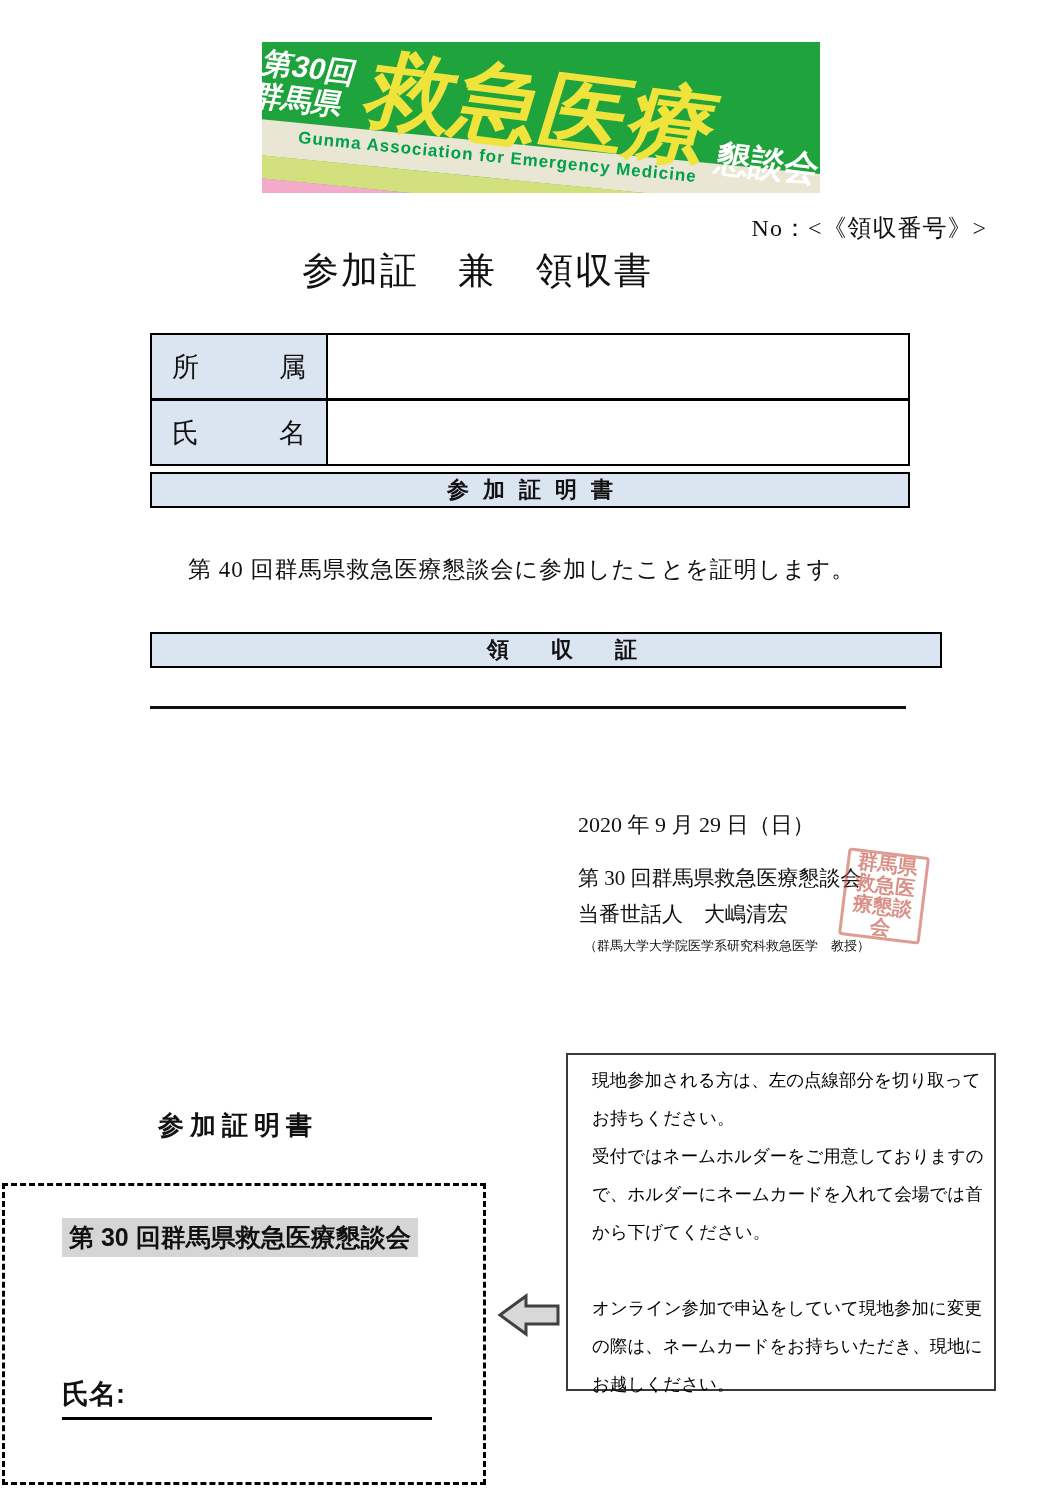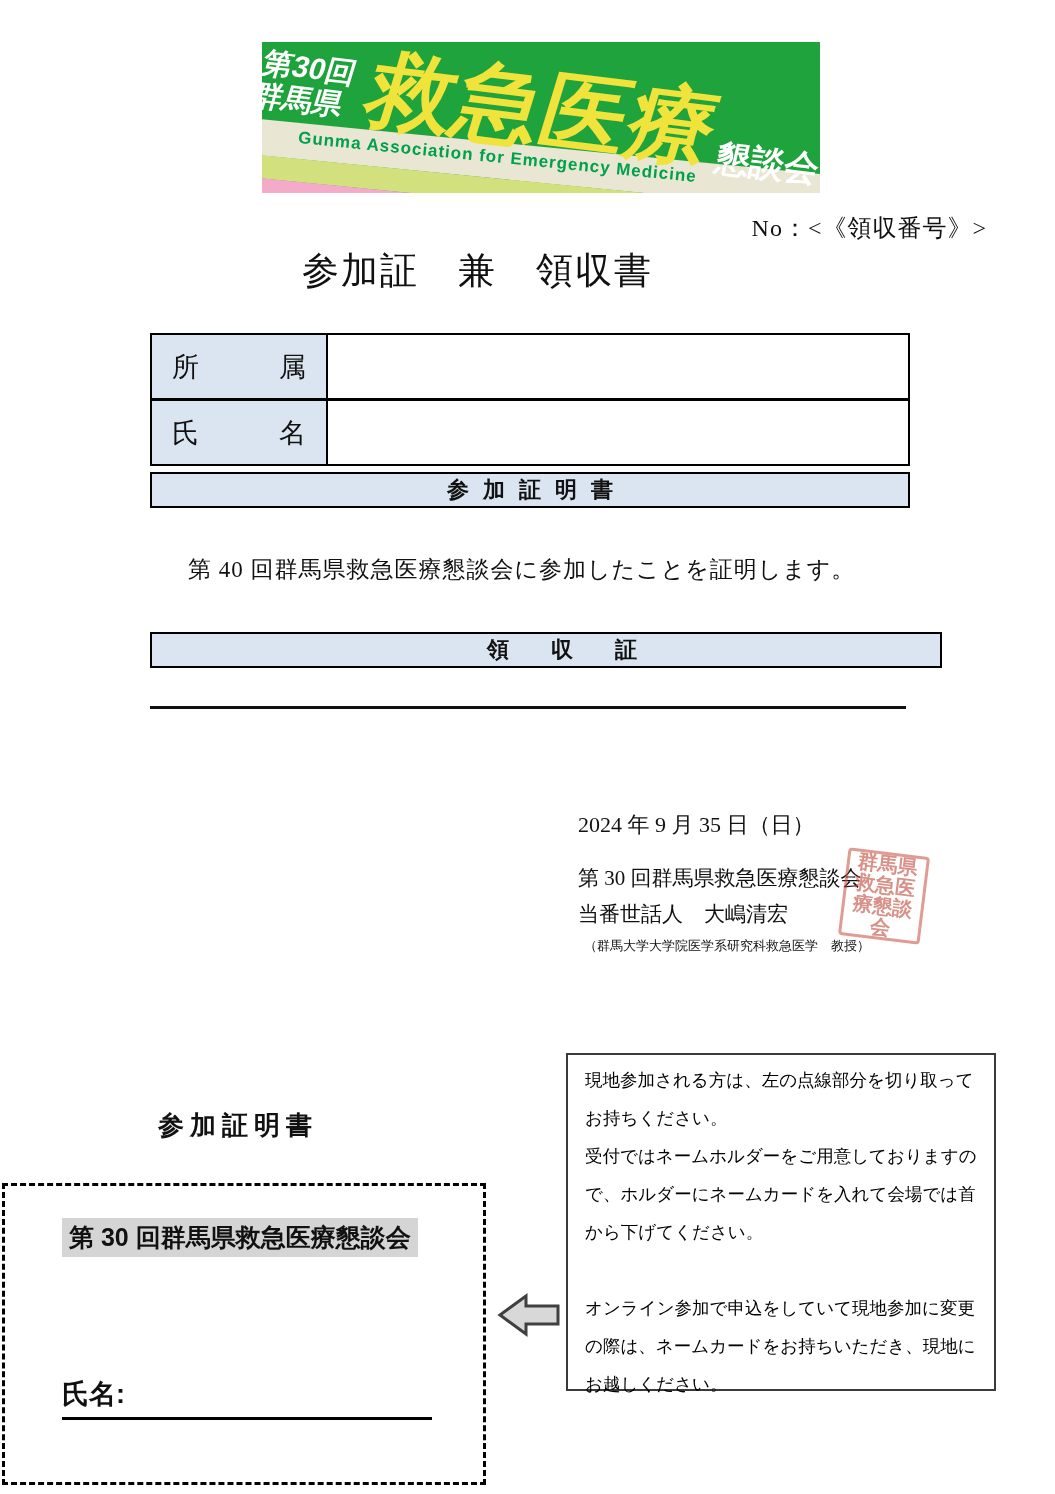--- a/index.html
+++ b/index.html
@@ -66,21 +66,21 @@
   .nc-field{font-family:"Liberation Sans","DejaVu Sans",sans-serif;font-weight:bold;font-size:27px;
       border-bottom:3px solid #000;padding-bottom:5px;}
   .nc-field1{left:62px;top:1282px;width:374px;}
   .nc-field2{left:62px;top:1376px;width:370px;}
 
   
   .arrow{left:497px;top:1291px;width:64px;height:48px;}
 
   
   .notes{left:566px;top:1053px;width:430px;height:338px;border:2px solid #3a3a3a;box-sizing:border-box;
-      padding:6px 10px 6px 17px;font-family:"Liberation Sans","DejaVu Sans",sans-serif;
+      padding:6px 10px 6px 24px;font-family:"Liberation Sans","DejaVu Sans",sans-serif;
       font-size:17.5px;line-height:38px;color:#000;}
   .notes p{margin:0;}
   .notes .gap{margin-top:38px;}
 </style>
 </head>
 <body>
 
 <div class="page">
 
   <div class="abs banner">
@@ -116,21 +116,21 @@
       </div>
       <div class="info-value"></div>
     </div>
   </div>
 
   <div class="abs bar bar-cert">参加証明書</div>
   <div class="abs cert-body">第 40 回群馬県救急医療懇談会に参加したことを証明します。</div>
 
   <div class="abs bar bar-receipt">領収証</div>
   <div class="abs amount-line"></div>
-  <div class="abs receipt-date">2024 年 9 月 35 日（日）</div>
+  <div class="abs receipt-date">2020 年 9 月 29 日（日）</div>
   <div class="abs receipt-org">第 30 回群馬県救急医療懇談会</div>
   <div class="abs receipt-organizer">当番世話人　大嶋清宏</div>
   <div class="abs receipt-affil">（群馬大学大学院医学系研究科救急医学　教授）</div>
 
   <div class="abs seal">
     <div class="seal-chars">群馬県救急医療懇談会</div>
   </div>
 
   <div class="abs nc-heading">参加証明書</div>
   <div class="abs nc-box"></div>

